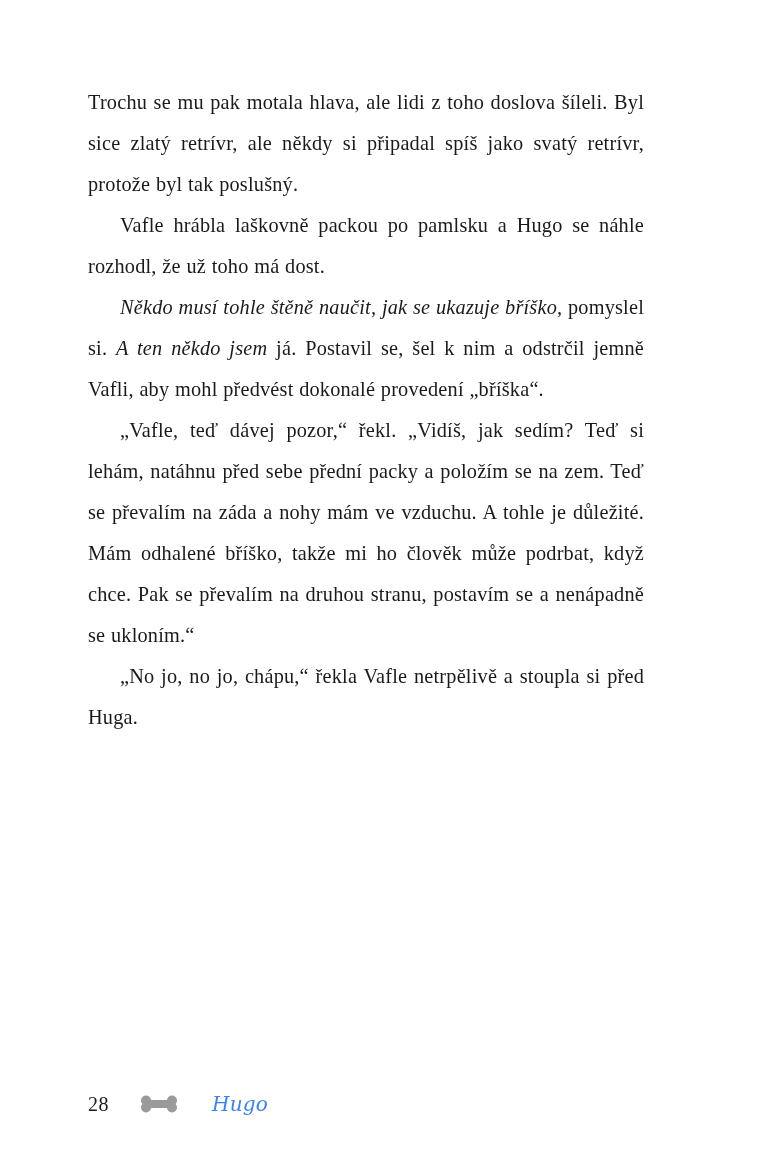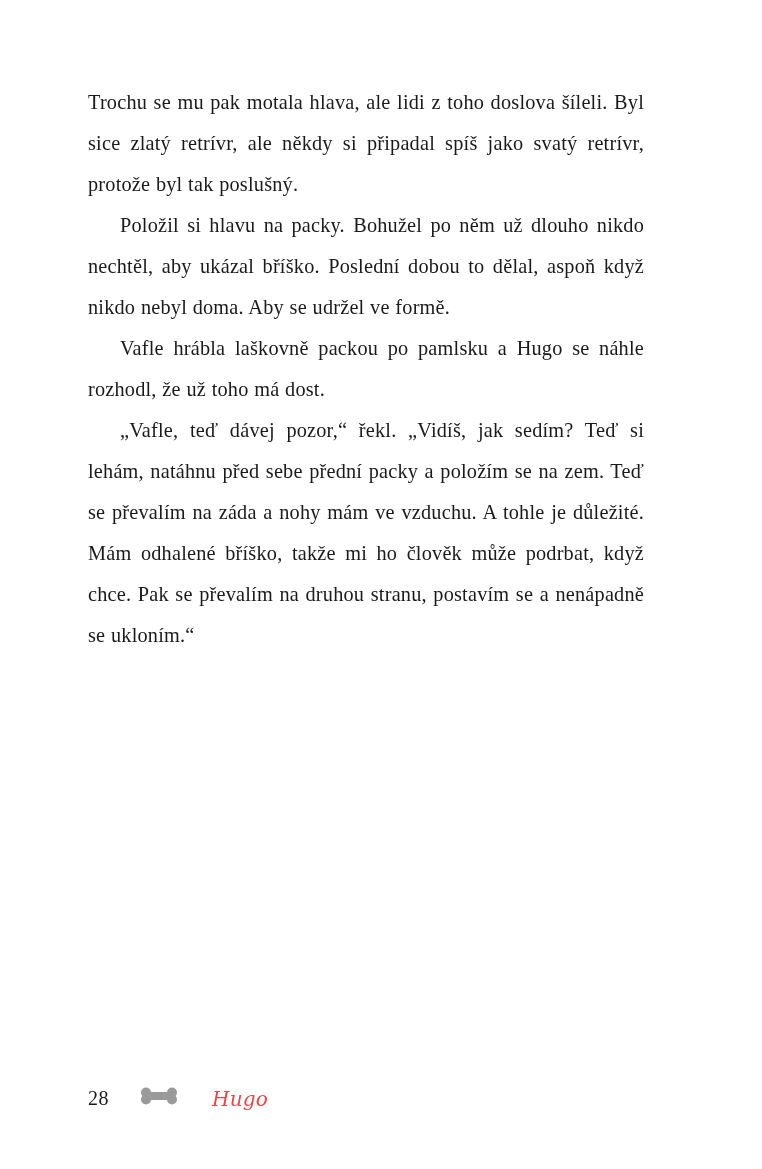--- a/index.html
+++ b/index.html
@@ -44,56 +44,57 @@
   p.para em {
     font-style: italic;
   }
   .footer {
     position: absolute;
     left: 88px;
     bottom: 48px;
     width: 556px;
     height: 34px;
     display: flex;
-    align-items: flex-start;
+    align-items: center;
     gap: 8px;
   }
   .folio {
     font-size: 20px;
     letter-spacing: 0.02em;
     color: #1a1a1a;
     width: 48px;
     font-family: "Liberation Serif", serif;
   }
   .bone-icon {
     width: 46px;
     display: flex;
     align-items: center;
     justify-content: center;
     margin-left: -8px;
   }
   .running-title {
     font-size: 20px;
     font-style: italic;
     font-family: "DejaVu Serif", serif;
-    color: #ef4444;
+    color: #3b82f6;
     letter-spacing: 0.01em;
     margin-left: 22px;
   }
 </style>
 </head>
 <body>
 
 <div class="page">
 
   <div class="text-column" id="body-text">
       <p class="para">Trochu se mu pak motala hlava, ale lidi z toho doslova šíleli. Byl sice zlatý retrívr, ale někdy si připadal spíš jako svatý retrívr, protože byl tak poslušný.</p>
-      <p class="para indent">Položil si hlavu na packy. Bohužel po něm už dlouho nikdo nechtěl, aby ukázal bříško. Poslední dobou to dělal, aspoň když nikdo nebyl doma. Aby se udržel ve formě.</p>
       <p class="para indent">Vafle hrábla laškovně packou po pamlsku a Hugo se náhle rozhodl, že už toho má dost.</p>
+      <p class="para indent"><em>Někdo musí tohle štěně naučit, jak se ukazuje bříško,</em> pomyslel si. <em>A ten někdo jsem</em> já. Postavil se, šel k nim a odstrčil jemně Vafli, aby mohl předvést dokonalé provedení „bříška“.</p>
       <p class="para indent">„Vafle, teď dávej pozor,“ řekl. „Vidíš, jak sedím? Teď si lehám, natáhnu před sebe přední packy a položím se na zem. Teď se převalím na záda a nohy mám ve vzduchu. A tohle je důležité. Mám odhalené bříško, takže mi ho člověk může podrbat, když chce. Pak se převalím na druhou stranu, postavím se a nenápadně se ukloním.“</p>
+      <p class="para indent">„No jo, no jo, chápu,“ řekla Vafle netrpělivě a stoupla si před Huga.</p>
     </div>
 
   <div class="footer">
     <div class="folio">28</div>
     <div class="bone-icon">
       <svg width="40" height="18" viewBox="0 0 40 18" aria-hidden="true">
         <g fill="#9a9a9a">
           <circle cx="7" cy="5.5" r="5"></circle>
           <circle cx="7" cy="12.5" r="5"></circle>
           <circle cx="33" cy="5.5" r="5"></circle>

